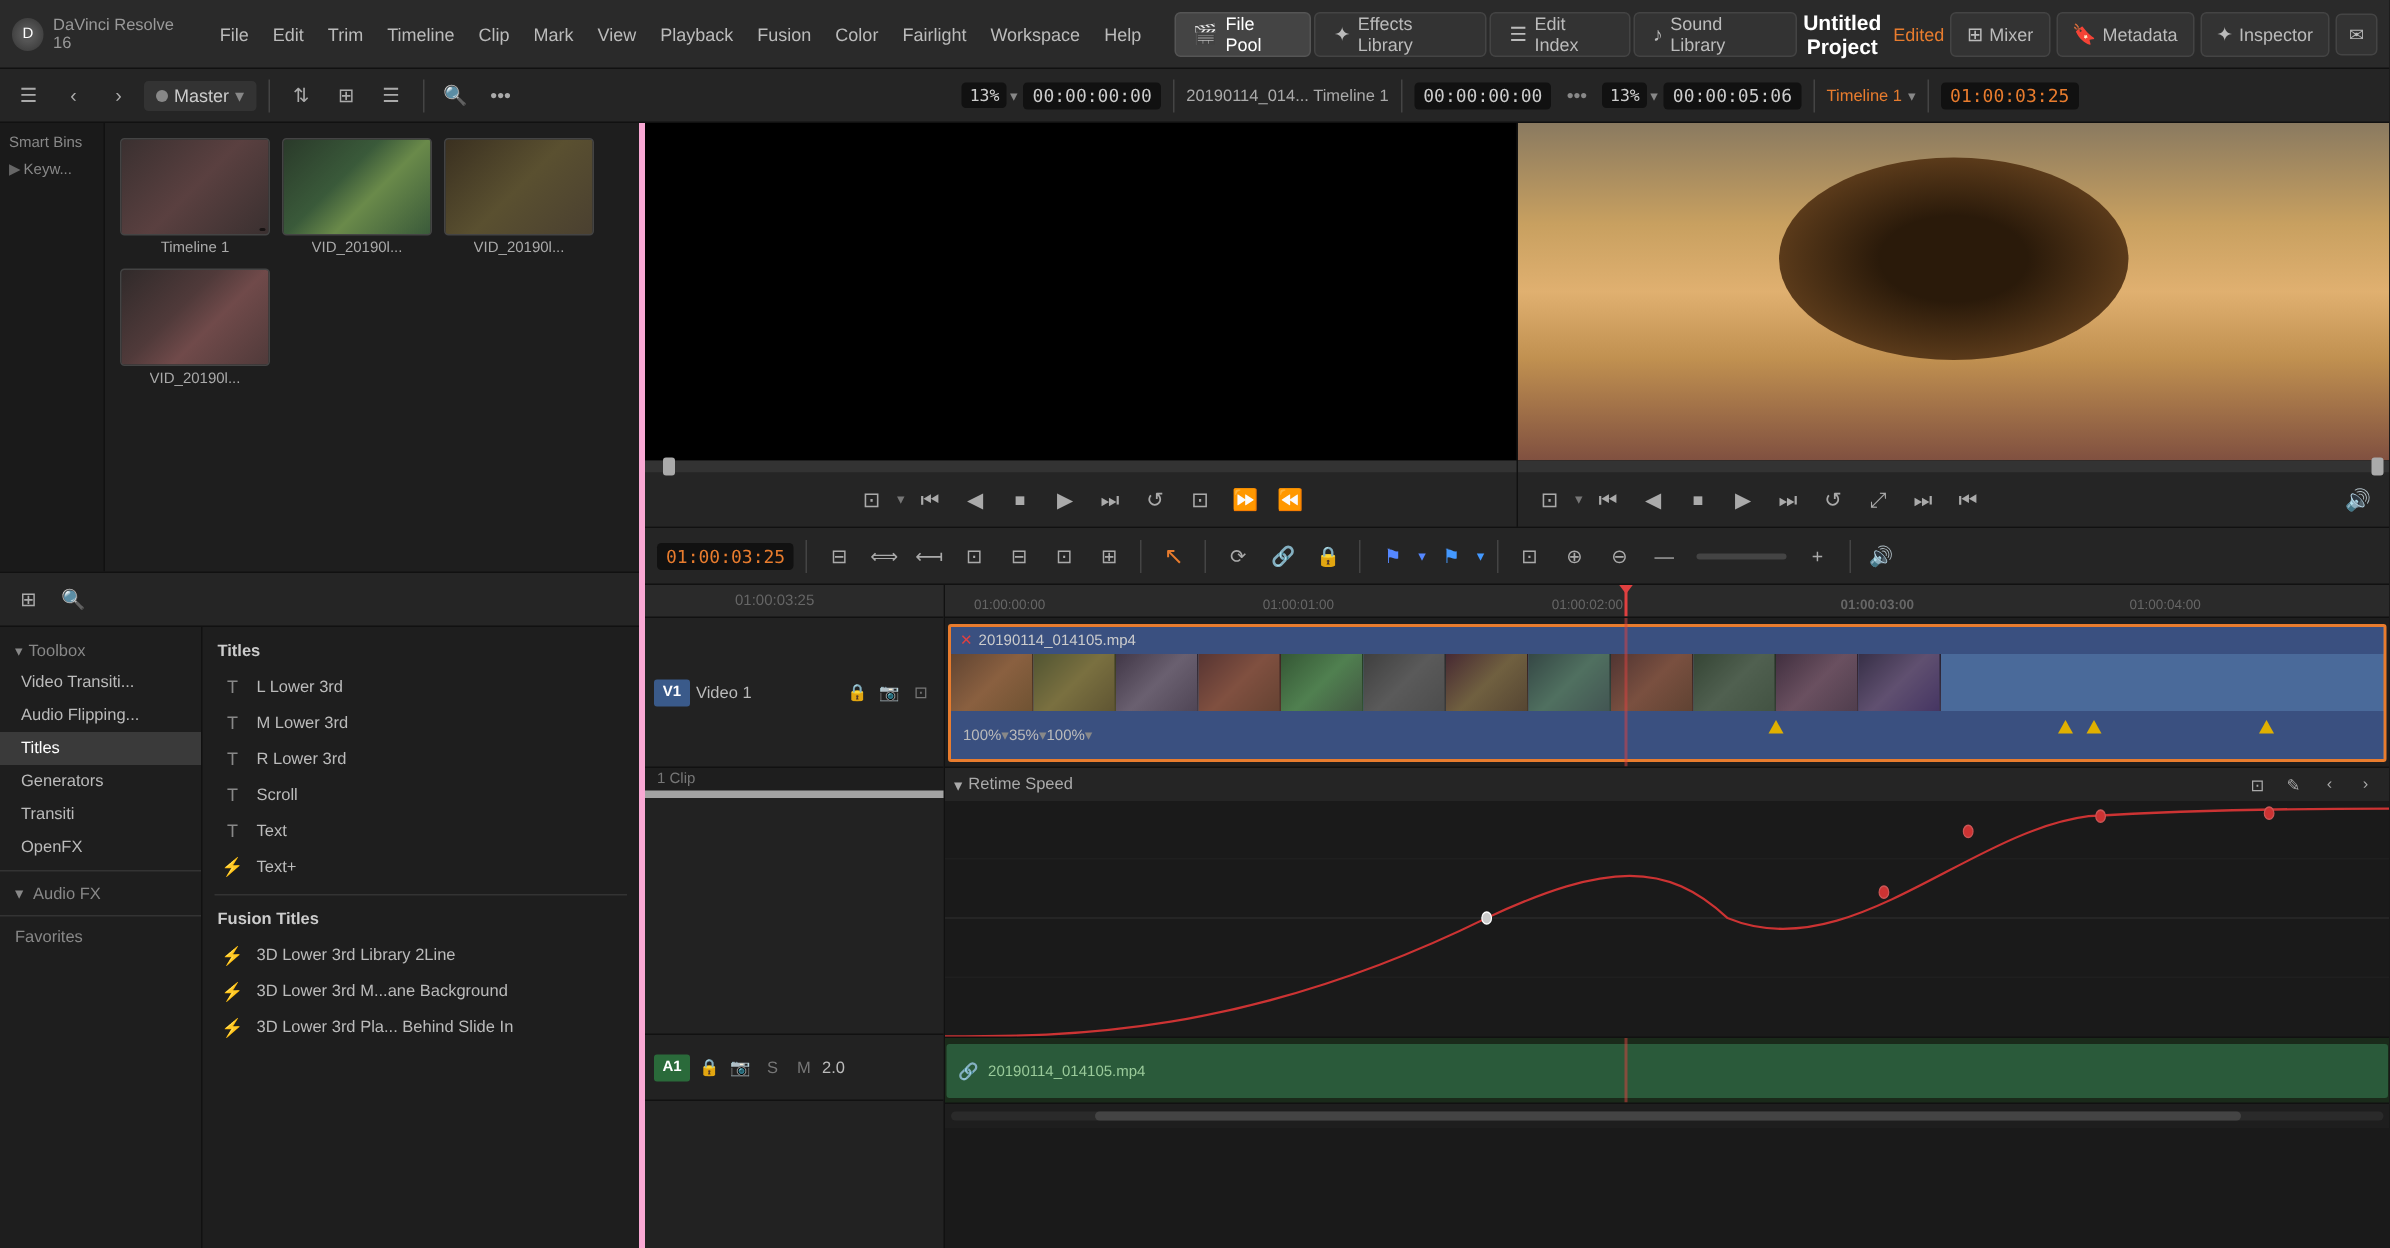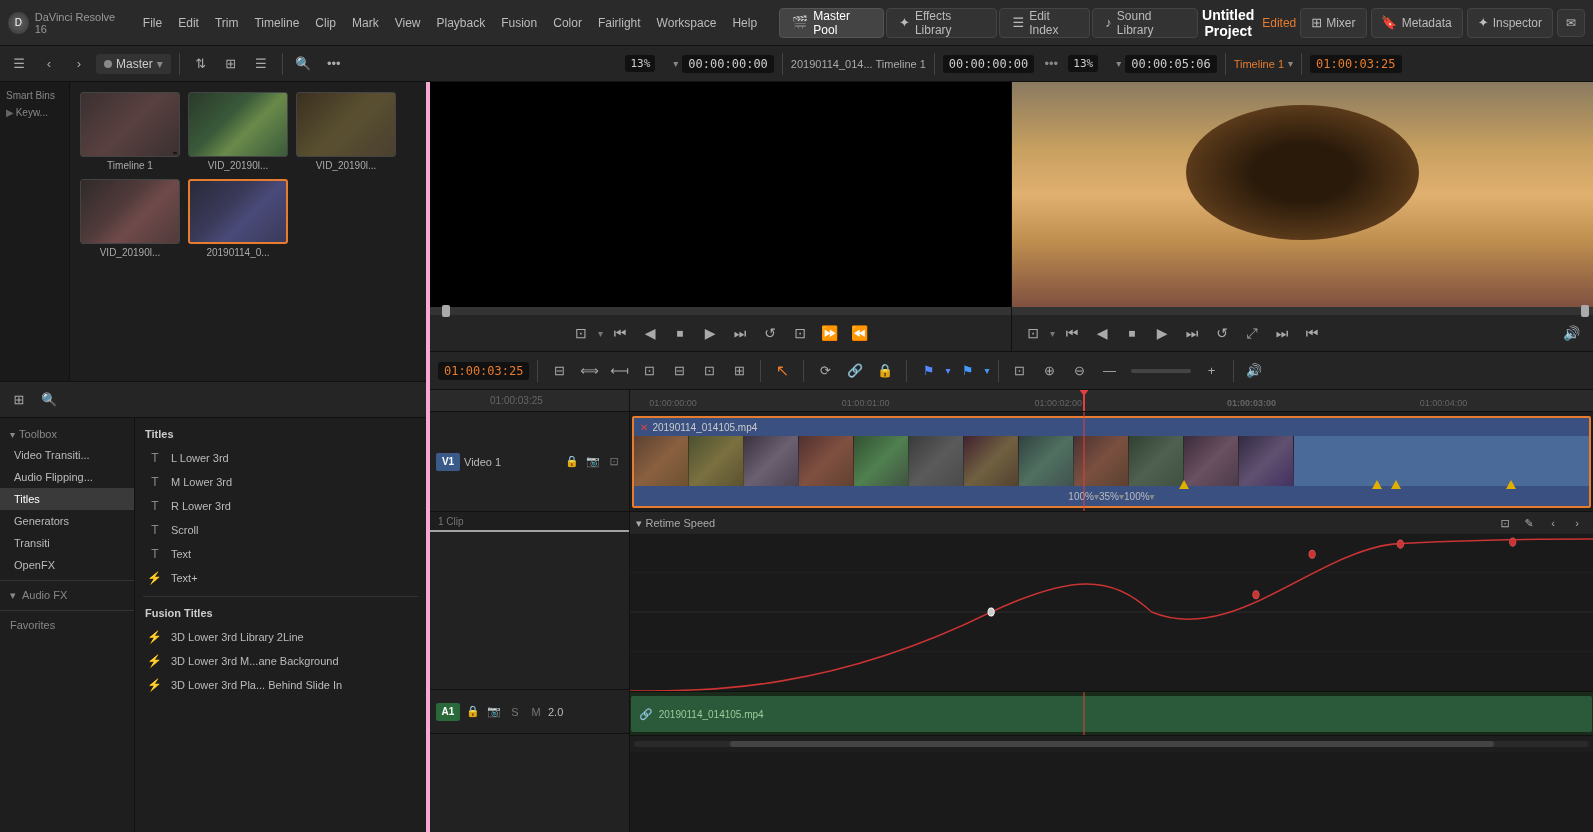--- a/index.html
+++ b/index.html
@@ -645,22 +645,22 @@
     .ff9 { background: linear-gradient(135deg, #4a3030 0%, #7a5040 50%, #5a4030 100%); }
     .ff10 { background: linear-gradient(135deg, #304030 0%, #506050 50%, #405040 100%); }
     .ff11 { background: linear-gradient(135deg, #3a2a3a 0%, #6a5060 50%, #4a3a4a 100%); }
     .ff12 { background: linear-gradient(135deg, #302a40 0%, #605070 50%, #403060 100%); }
 
     .clip-speed-row {
       height: 20px;
       background: #3a5080;
       display: flex;
       align-items: center;
-      justify-content: center;
-      padding: 4px 8px;
+      justify-content: flex-start;
+      padding: 16px 8px;
     }
     .speed-label { font-size: 10px; color: #bbb; }
 
     .retime-track-content {
       height: 180px;
       border-bottom: 1px solid #111;
       background: #1a1a1a;
       position: relative;
     }
 
@@ -759,21 +759,21 @@
       background: #111;
       padding: 2px 6px;
       border-radius: 3px;
       font-family: monospace;
     }
     .timecode-display.white { color: #ccc; }
 
     .zoom-control {
       display: flex;
       align-items: center;
-      gap: 18px;
+      gap: 2px;
       font-size: 11px;
       color: #aaa;
     }
     .zoom-level {
       background: #111;
       padding: 2px 5px;
       border-radius: 3px;
       font-size: 11px;
       color: #ccc;
       font-family: monospace;
@@ -812,21 +812,21 @@
   <div class="top-menu-item">Playback</div>
   <div class="top-menu-item">Fusion</div>
   <div class="top-menu-item">Color</div>
   <div class="top-menu-item">Fairlight</div>
   <div class="top-menu-item">Workspace</div>
   <div class="top-menu-item">Help</div>
 
   <div class="tab-group">
     <div class="tab-btn active">
       <span class="tab-icon">🎬</span>
-      <span>Master Pool</span>
+      <span>File Pool</span>
     </div>
     <div class="tab-btn">
       <span class="tab-icon">✦</span>
       <span>Effects Library</span>
     </div>
     <div class="tab-btn">
       <span class="tab-icon">☰</span>
       <span>Edit Index</span>
     </div>
     <div class="tab-btn">
@@ -930,24 +930,20 @@
             <div class="thumb-img thumb-vid1"></div>
             <div class="thumb-label">VID_20190l...</div>
           </div>
           <div class="media-thumb">
             <div class="thumb-img thumb-vid2"></div>
             <div class="thumb-label">VID_20190l...</div>
           </div>
           <div class="media-thumb">
             <div class="thumb-img thumb-vid3"></div>
             <div class="thumb-label">VID_20190l...</div>
-          </div>
-          <div class="media-thumb selected">
-            <div class="thumb-img thumb-vid4"></div>
-            <div class="thumb-label">20190114_0...</div>
           </div>
         </div>
       </div>
     </div>
 
     <div class="effects-panel" style="flex:1;overflow:hidden;">
       <div class="effects-top-bar">
         <div class="icon-btn">⊞</div>
         <div class="icon-btn">🔍</div>
       </div>
@@ -1114,21 +1110,21 @@
         <div class="track-header video-track">
           <div class="track-label-badge">V1</div>
           <div class="track-name">Video 1</div>
           <div class="track-icons">
             <div class="track-icon-btn">🔒</div>
             <div class="track-icon-btn">📷</div>
             <div class="track-icon-btn">⊡</div>
           </div>
         </div>
 
-        <div style="height:20px;background:#1e1e1e;border-bottom:2px solid #a3a3a3;display:flex;align-items:center;padding:0 8px;">
+        <div style="height:20px;background:#1e1e1e;border-bottom:5px solid #a3a3a3;display:flex;align-items:center;padding:0 8px;">
           <span style="font-size:10px;color:#777;">1 Clip</span>
         </div>
 
         <div class="track-header retime-track" style="height:158px;">
           <span style="font-size:10px;color:#888;transform:rotate(-90deg);white-space:nowrap;"></span>
         </div>
 
         <div class="track-header audio-track">
           <div class="track-label-badge audio">A1</div>
           <div class="track-icons">

